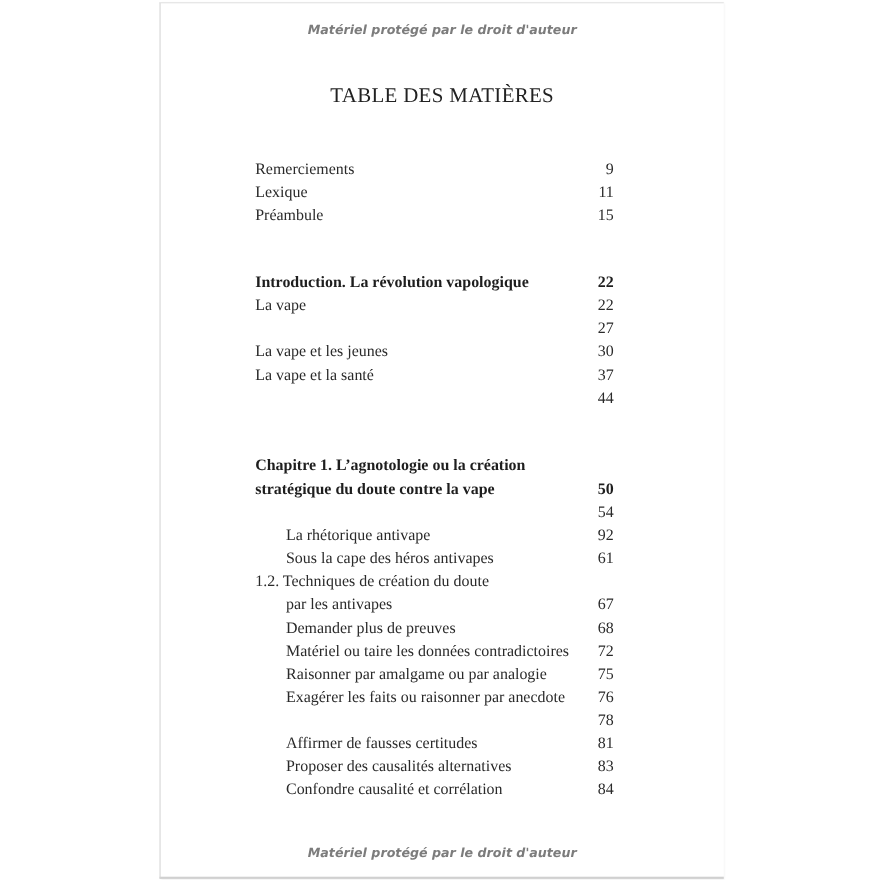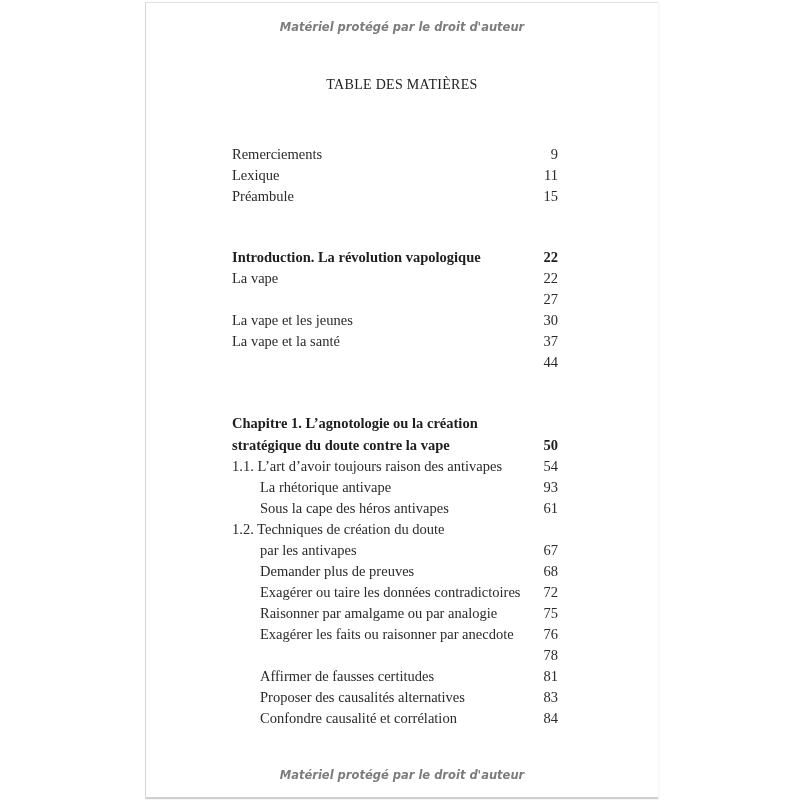--- a/index.html
+++ b/index.html
@@ -40,21 +40,21 @@
     .watermark.top { top: 17px; }
     .watermark.bottom { top: 765px; }
 
     .toc-title {
       position: absolute;
       left: 0;
       width: 100%;
       top: 74px;
       text-align: center;
       font-family: "Liberation Serif", serif;
-      font-size: 14px;
+      font-size: 19px;
       color: #222222;
       letter-spacing: 0.3px;
     }
 
     .toc {
       position: absolute;
       left: 86px;
       top: 0;
       width: 326px;
       font-family: "Liberation Serif", serif;
@@ -130,45 +130,44 @@
 
     <div class="toc-entry bold" style="top:410px">
       <span class="label">Chapitre 1. L’agnotologie ou la création</span>
       <span class="page-num"></span>
     </div>
     <div class="toc-entry bold" style="top:432px">
       <span class="label">stratégique du doute contre la vape</span>
       <span class="page-num">50</span>
     </div>
     <div class="toc-entry" style="top:453px">
-      <span class="label">1.1. L’art d’avoir toujours raison des antivapes</span>
       <span class="page-num">54</span>
     </div>
     <div class="toc-entry indent" style="top:474px">
       <span class="label">La rhétorique antivape</span>
-      <span class="page-num">93</span>
+      <span class="page-num">92</span>
     </div>
     <div class="toc-entry indent" style="top:495px">
       <span class="label">Sous la cape des héros antivapes</span>
       <span class="page-num">61</span>
     </div>
     <div class="toc-entry" style="top:516px">
       <span class="label">1.2. Techniques de création du doute</span>
       <span class="page-num"></span>
     </div>
     <div class="toc-entry indent" style="top:537px">
       <span class="label">par les antivapes</span>
       <span class="page-num">67</span>
     </div>
     <div class="toc-entry indent" style="top:558px">
       <span class="label">Demander plus de preuves</span>
       <span class="page-num">68</span>
     </div>
     <div class="toc-entry indent" style="top:579px">
-      <span class="label">Exagérer ou taire les données contradictoires</span>
+      <span class="label">Matériel ou taire les données contradictoires</span>
       <span class="page-num">72</span>
     </div>
     <div class="toc-entry indent" style="top:600px">
       <span class="label">Raisonner par amalgame ou par analogie</span>
       <span class="page-num">75</span>
     </div>
     <div class="toc-entry indent" style="top:621px">
       <span class="label">Exagérer les faits ou raisonner par anecdote</span>
       <span class="page-num">76</span>
     </div>

